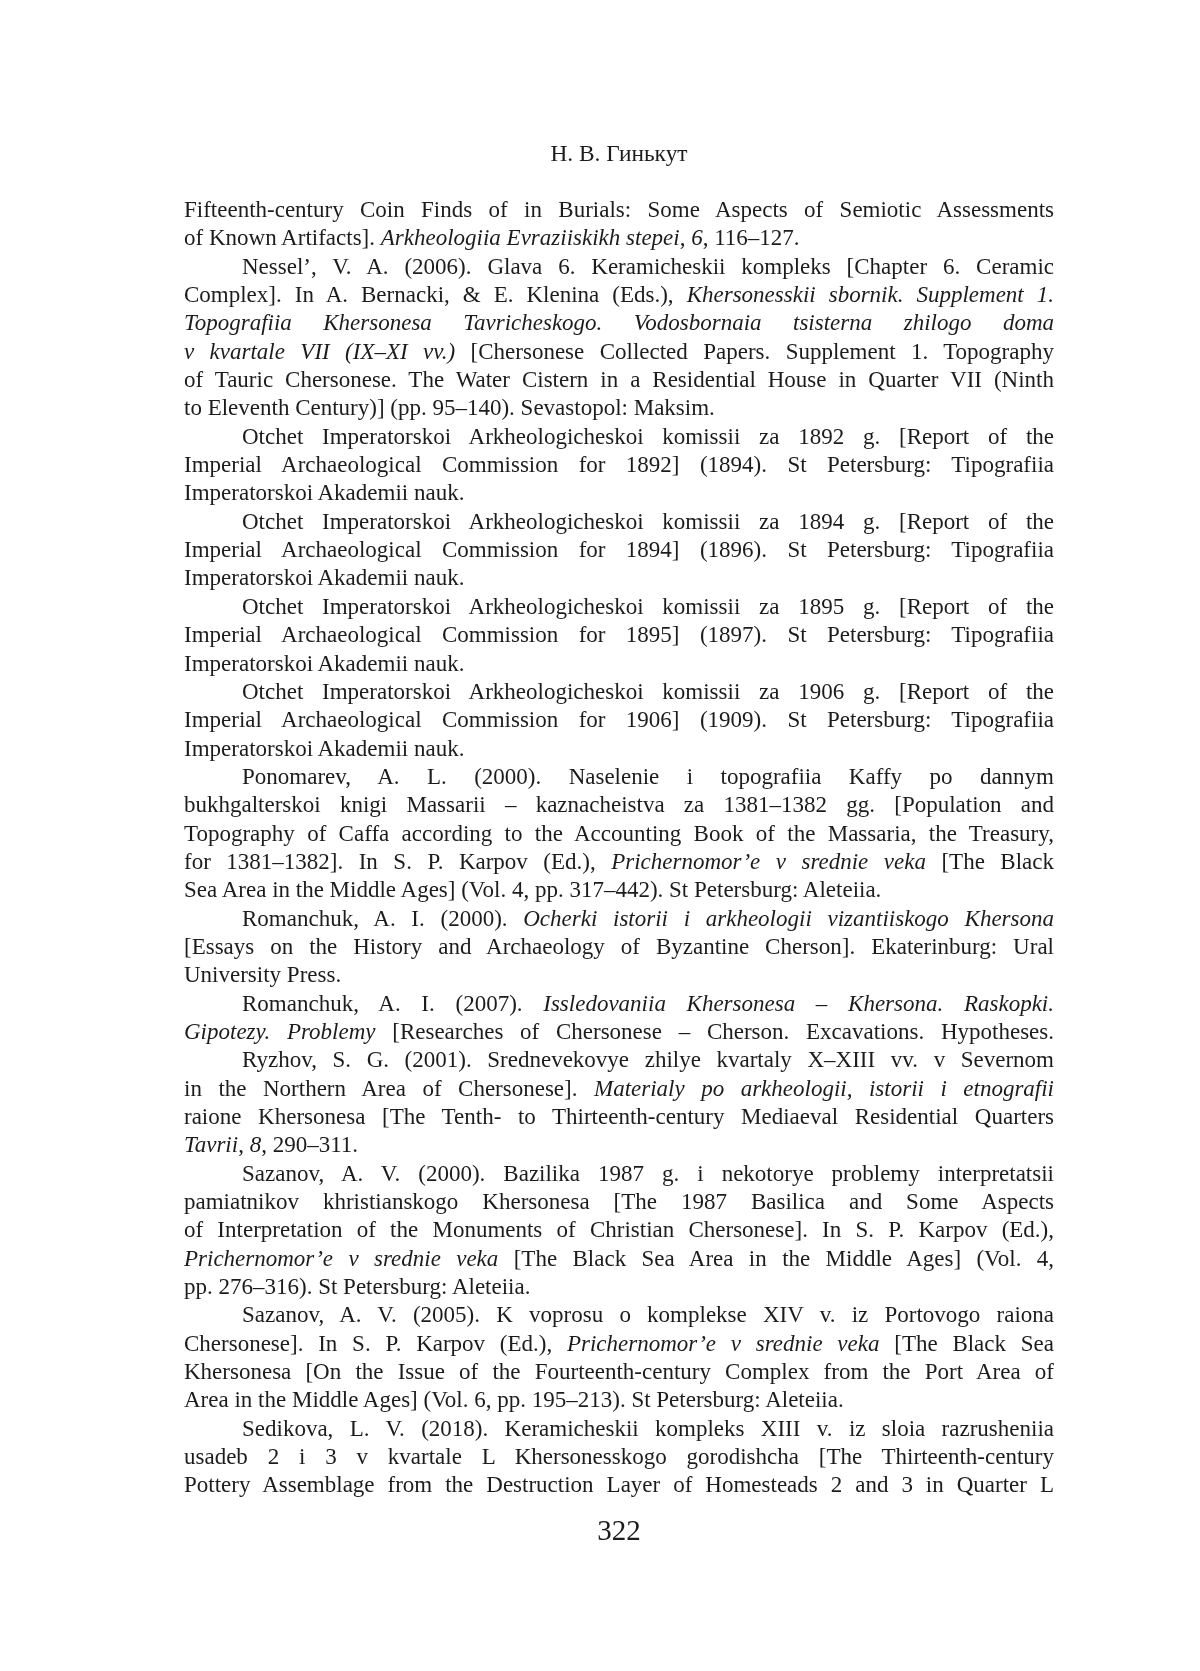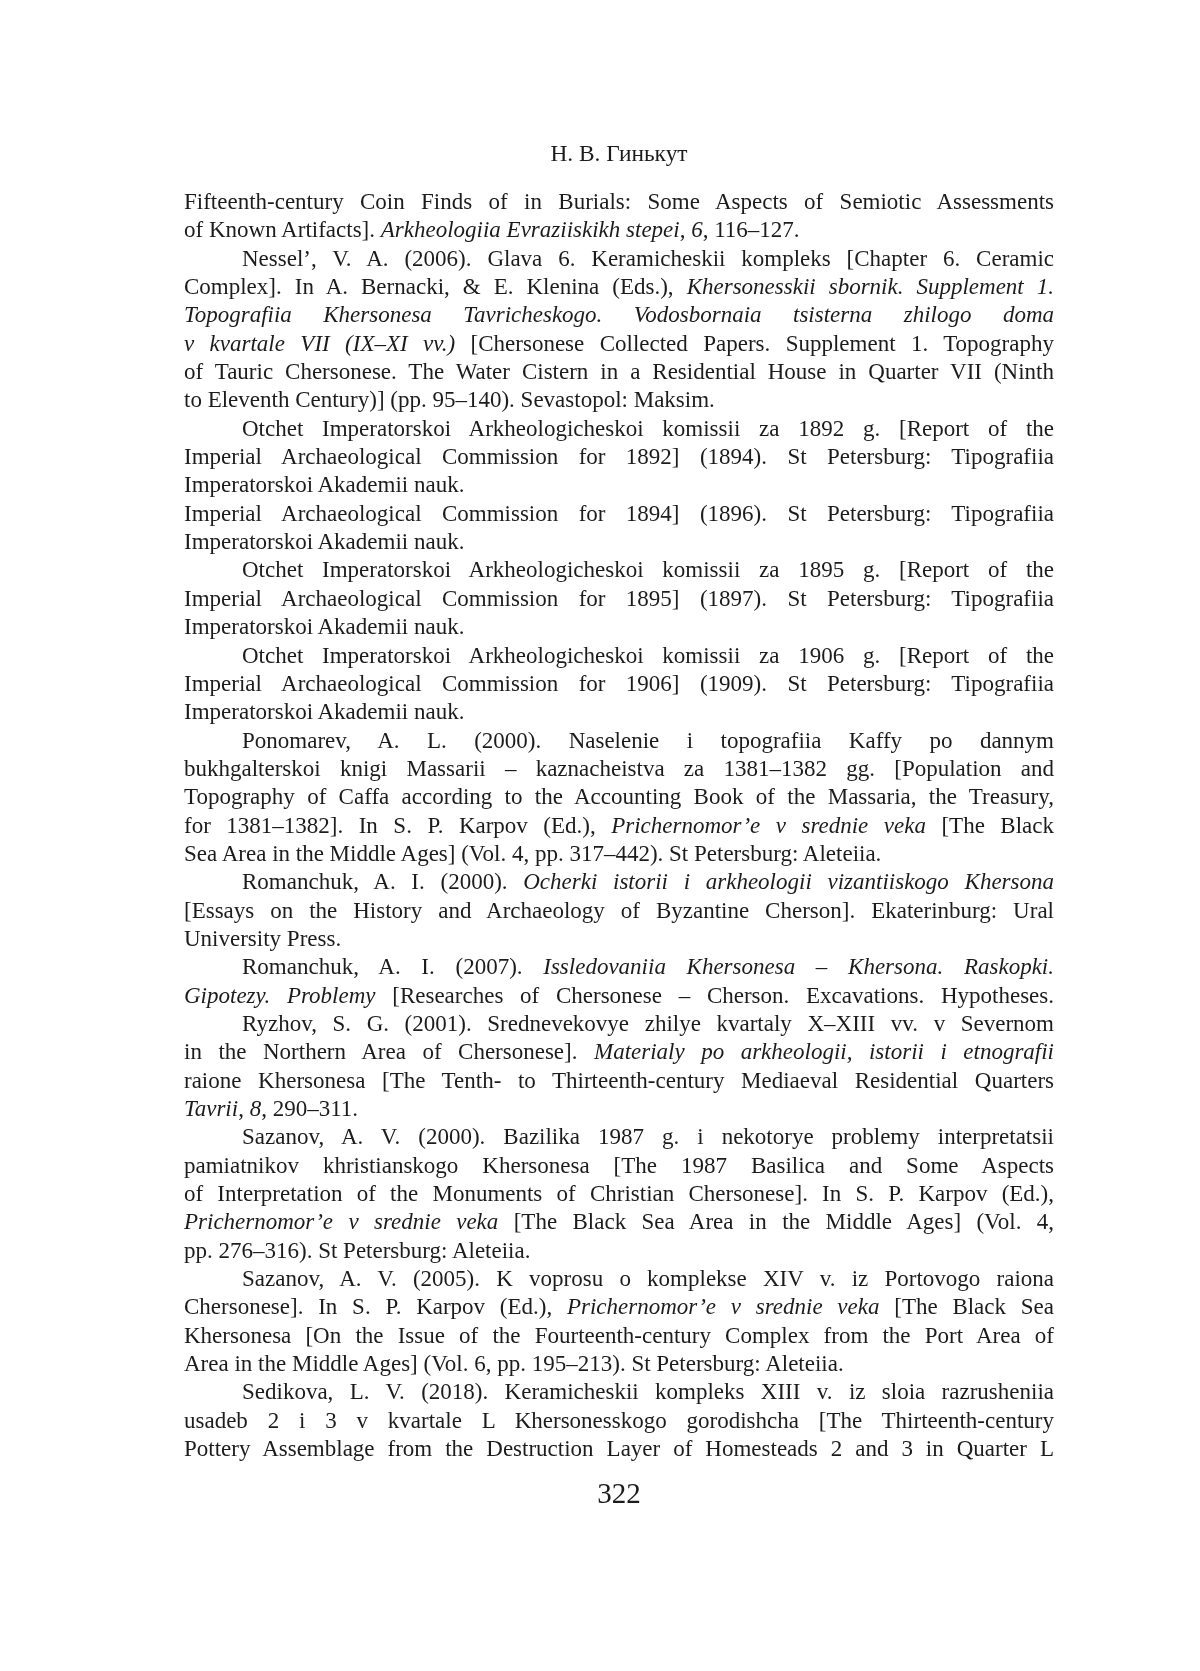--- a/index.html
+++ b/index.html
@@ -22,21 +22,21 @@
     top: 138px;
     width: 870px;
   }
   .running-head {
     text-align: center;
     font-size: 23.4px;
     line-height: 30px;
     white-space: nowrap;
   }
   .refs {
-    margin-top: 20px;
+    margin-top: 28px;
     font-size: 23px;
     line-height: 28.35px;
     font-family: Liberation Serif, serif;
   }
   .line {
     text-align: justify;
     text-align-last: justify;
     text-justify: inter-word;
     height: 28.35px;
   }
@@ -67,20 +67,21 @@
         <div class="line end">of Known Artifacts]. <em>Arkheologiia Evraziiskikh stepei</em>, <em>6</em>, 116–127.</div>
         <div class="line indent">Nessel’, V. A. (2006). Glava 6. Keramicheskii kompleks [Chapter 6. Ceramic</div>
         <div class="line">Complex]. In A. Bernacki, &amp; E. Klenina (Eds.), <em>Khersonesskii sbornik. Supplement 1.</em></div>
         <div class="line"><em>Topografiia Khersonesa Tavricheskogo. Vodosbornaia tsisterna zhilogo doma</em></div>
         <div class="line"><em>v kvartale VII (IX–XI vv.)</em> [Chersonese Collected Papers. Supplement 1. Topography</div>
         <div class="line">of Tauric Chersonese. The Water Cistern in a Residential House in Quarter VII (Ninth</div>
         <div class="line end">to Eleventh Century)] (pp. 95–140). Sevastopol: Maksim.</div>
         <div class="line indent">Otchet Imperatorskoi Arkheologicheskoi komissii za 1892 g. [Report of the</div>
         <div class="line">Imperial Archaeological Commission for 1892] (1894). St Petersburg: Tipografiia</div>
         <div class="line end">Imperatorskoi Akademii nauk.</div>
+        <div class="line indent">Otchet Imperatorskoi Arkheologicheskoi komissii za 1894 g. [Report of the</div>
         <div class="line">Imperial Archaeological Commission for 1894] (1896). St Petersburg: Tipografiia</div>
         <div class="line end">Imperatorskoi Akademii nauk.</div>
         <div class="line indent">Otchet Imperatorskoi Arkheologicheskoi komissii za 1895 g. [Report of the</div>
         <div class="line">Imperial Archaeological Commission for 1895] (1897). St Petersburg: Tipografiia</div>
         <div class="line end">Imperatorskoi Akademii nauk.</div>
         <div class="line indent">Otchet Imperatorskoi Arkheologicheskoi komissii za 1906 g. [Report of the</div>
         <div class="line">Imperial Archaeological Commission for 1906] (1909). St Petersburg: Tipografiia</div>
         <div class="line end">Imperatorskoi Akademii nauk.</div>
         <div class="line indent">Ponomarev, A. L. (2000). Naselenie i topografiia Kaffy po dannym</div>
         <div class="line">bukhgalterskoi knigi Massarii – kaznacheistva za 1381–1382 gg. [Population and</div>

